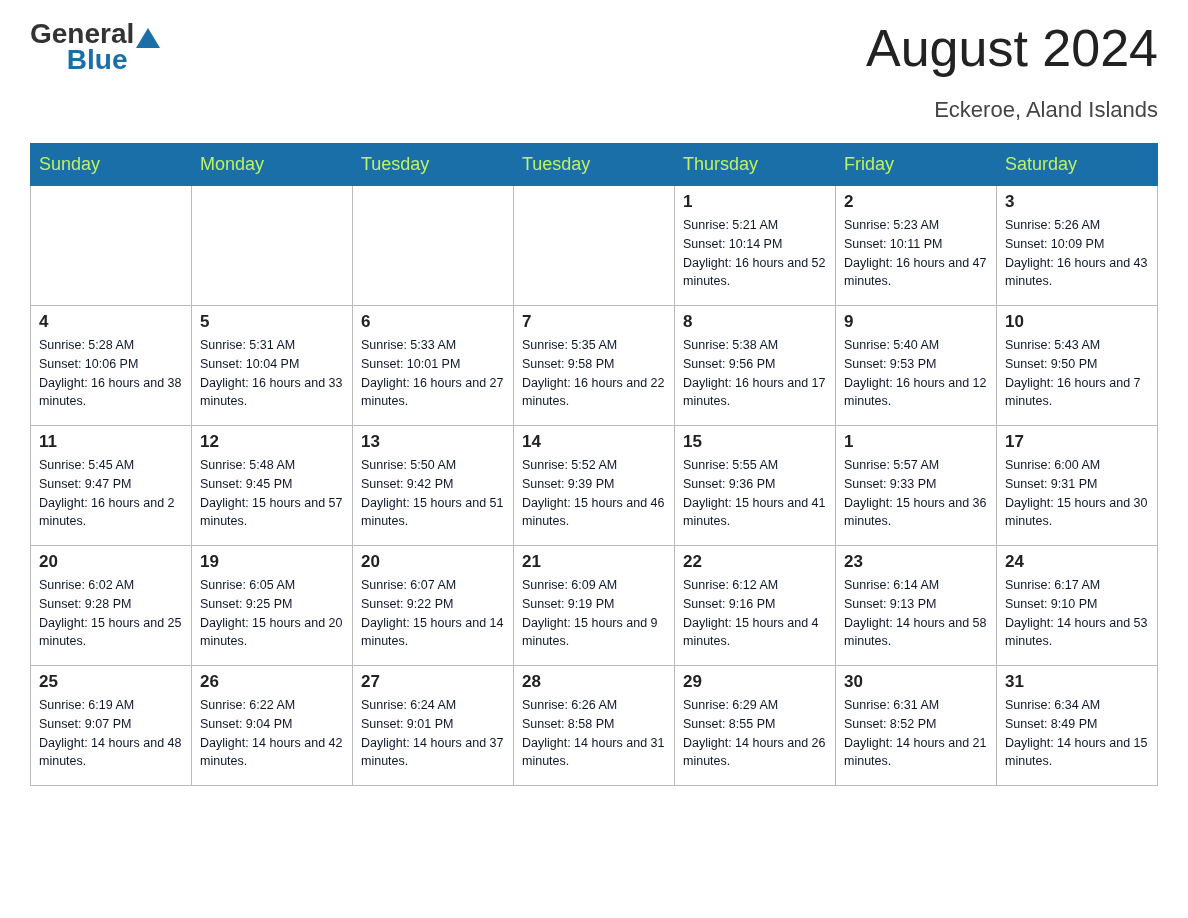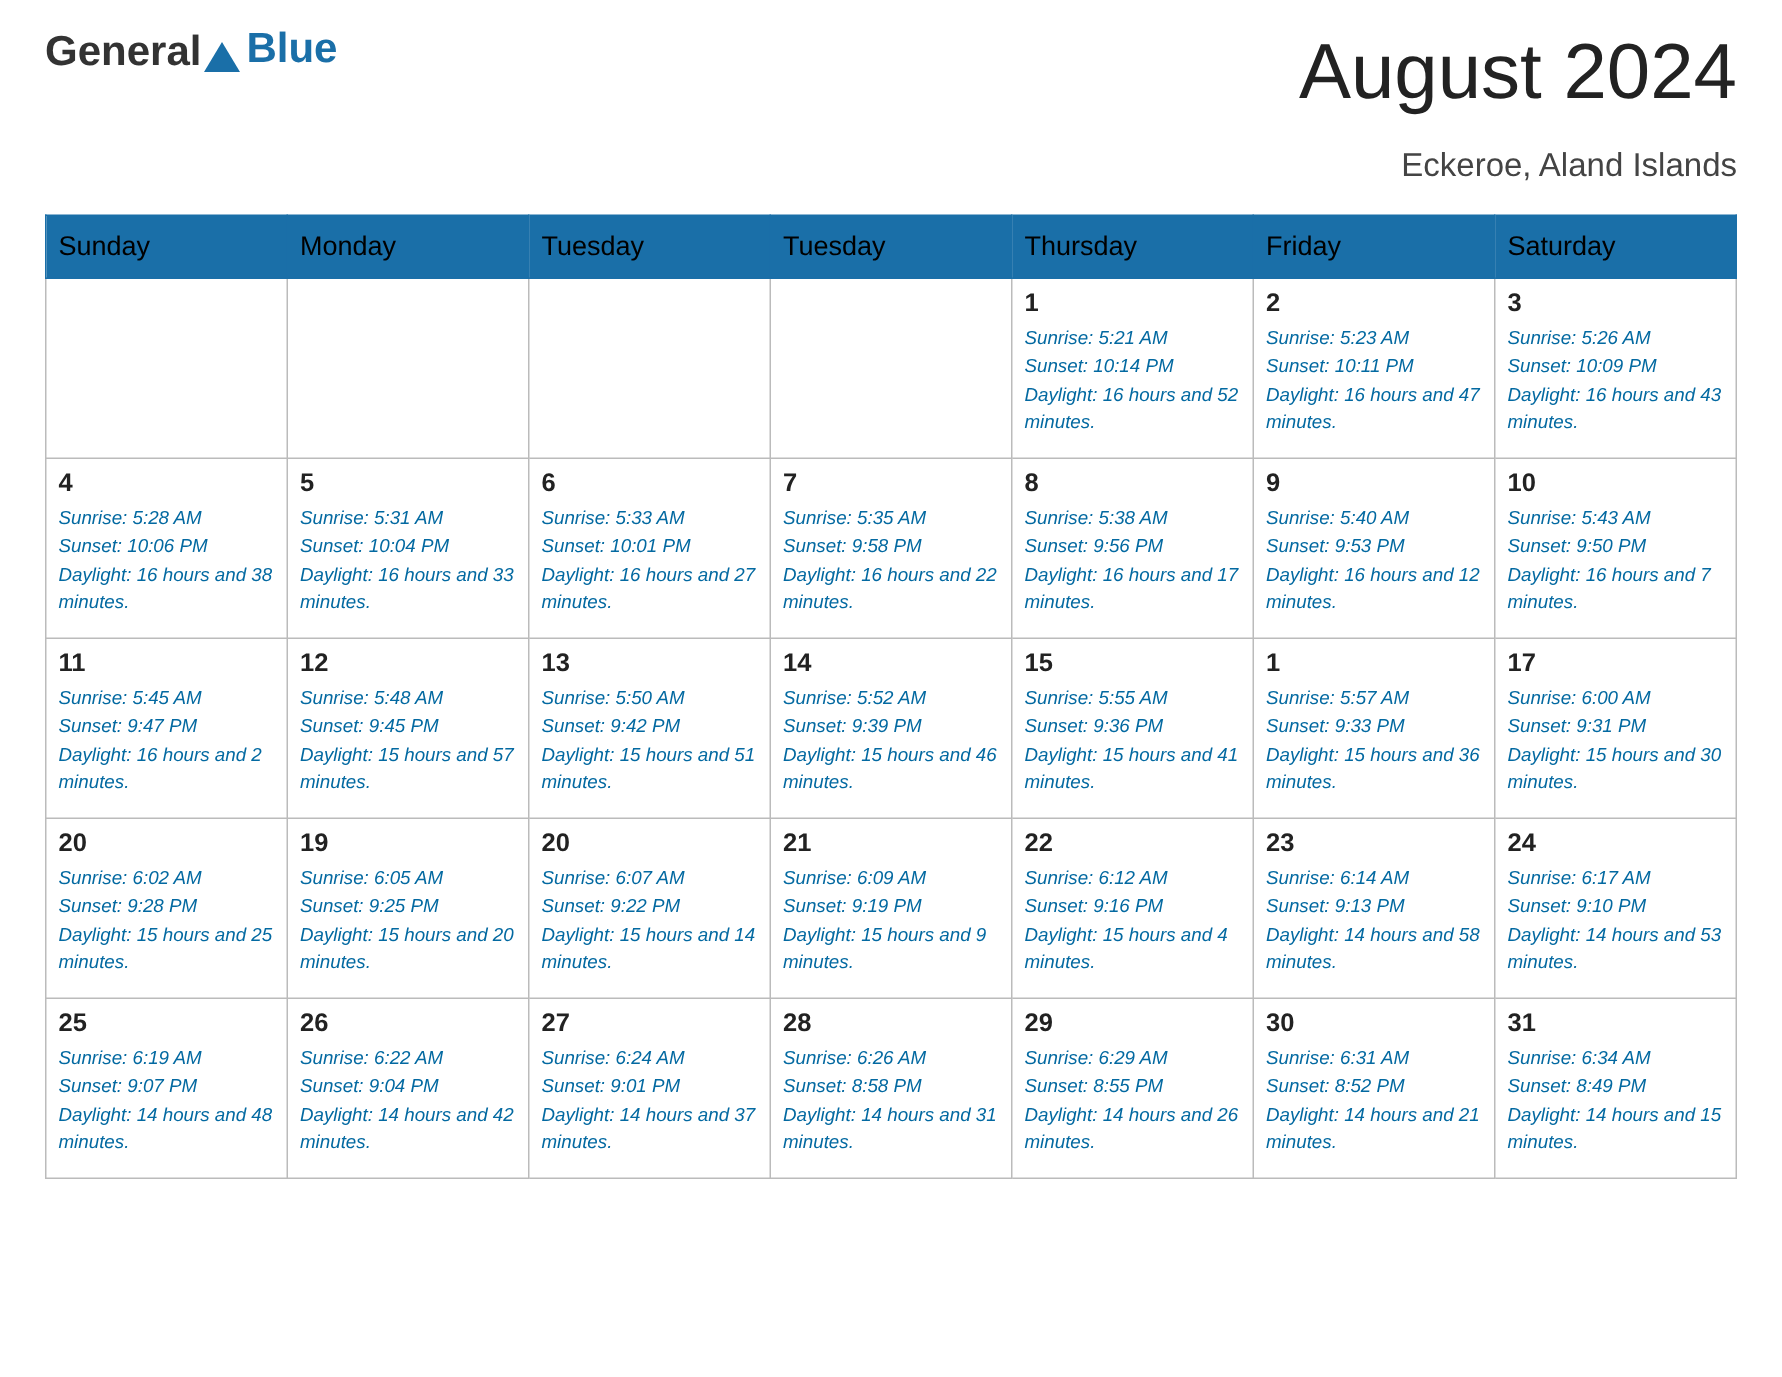--- a/index.html
+++ b/index.html
@@ -12,20 +12,21 @@
       padding: 20px 30px;
     }
     .header {
       display: flex;
       justify-content: space-between;
       align-items: flex-start;
       margin-bottom: 20px;
     }
     .logo {
       display: flex;
+      flex-direction: column;
       align-items: center;
     }
     .logo-text {
       display: flex;
       align-items: center;
       font-size: 28px;
       font-weight: bold;
       color: #333;
       line-height: 1;
     }
@@ -55,21 +56,21 @@
       color: #444;
       margin-top: 20px;
     }
     .calendar {
       width: 100%;
       border-collapse: collapse;
       border: 1px solid #999;
     }
     .calendar th {
       background-color: #1a6fa8;
-      color: #000000;
+      color: #bef264;
       padding: 10px 8px;
       font-size: 18px;
       font-weight: normal;
       text-align: left;
       border: 1px solid #1a6fa8;
     }
     .calendar td {
       vertical-align: top;
       padding: 6px 8px;
       border: 1px solid #bbb;
@@ -79,23 +80,22 @@
     }
     .day-number {
       font-size: 17px;
       font-weight: bold;
       color: #222;
       display: block;
       margin-bottom: 4px;
     }
     .day-info {
       font-size: 12.5px;
-      color: #0369a1;
+      color: #0f172a;
       line-height: 1.5;
-      font-style: italic;
     }
     .calendar tr td {
       height: 120px;
     }
     .empty-cell {
       background: #fff;
     }
     .logo-line2 {
       color: #1a6fa8;
       font-size: 28px;

